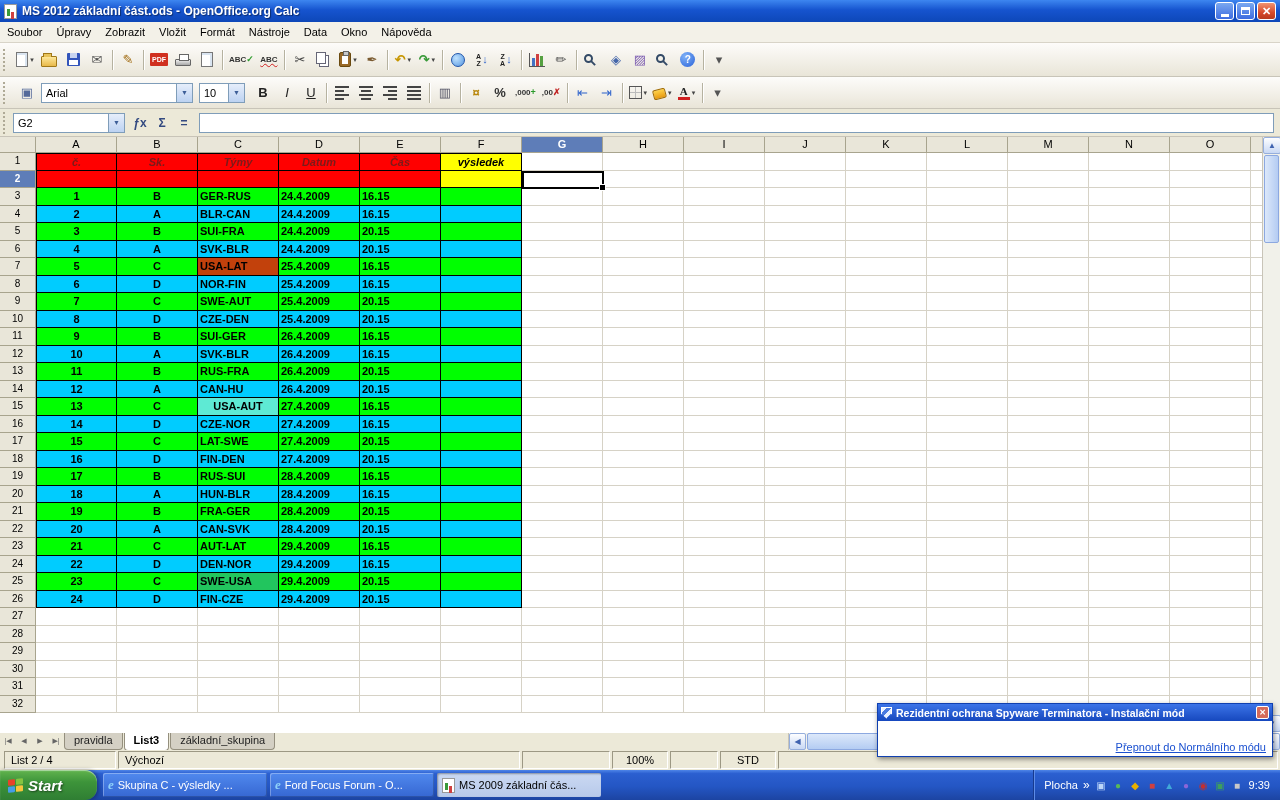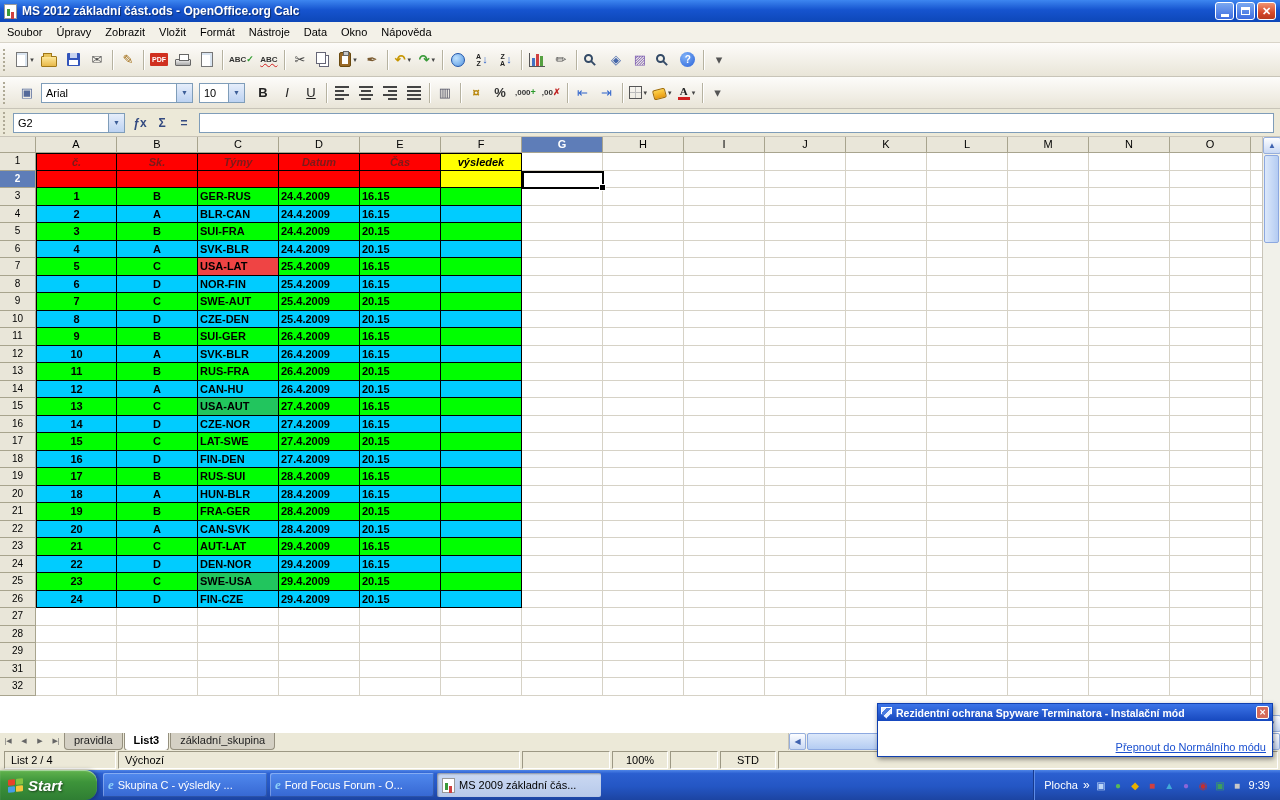--- a/index.html
+++ b/index.html
@@ -560,21 +560,21 @@
             <div class="g-cell"></div>
             <div class="g-cell"></div>
             <div class="g-cell"></div>
             <div class="g-cell"></div>
             <div class="g-fill"></div>
           </div>
           <div class="g-row">
             <div class="g-row-h">7</div>
             <div class="g-cell d tb ctr tl" style="background: rgb(0, 255, 0);">5</div>
             <div class="g-cell d tb ctr" style="background: rgb(0, 255, 0);">C</div>
-            <div class="g-cell d tb" style="background: #ef4444;">USA-LAT</div>
+            <div class="g-cell d tb" style="background: #c2410c;">USA-LAT</div>
             <div class="g-cell d tb" style="background: rgb(0, 255, 0);">25.4.2009</div>
             <div class="g-cell d tb" style="background: rgb(0, 255, 0);">16.15</div>
             <div class="g-cell d tb" style="background: rgb(0, 255, 0);"></div>
             <div class="g-cell"></div>
             <div class="g-cell"></div>
             <div class="g-cell"></div>
             <div class="g-cell"></div>
             <div class="g-cell"></div>
             <div class="g-cell"></div>
             <div class="g-cell"></div>
@@ -712,21 +712,21 @@
             <div class="g-cell"></div>
             <div class="g-cell"></div>
             <div class="g-cell"></div>
             <div class="g-cell"></div>
             <div class="g-fill"></div>
           </div>
           <div class="g-row">
             <div class="g-row-h">15</div>
             <div class="g-cell d tb ctr tl" style="background: rgb(0, 255, 0);">13</div>
             <div class="g-cell d tb ctr" style="background: rgb(0, 255, 0);">C</div>
-            <div class="g-cell d tb" style="background: #22c55e;">USA-AUT</div>
+            <div class="g-cell d tb" style="background: #5eead4; text-align: center;">USA-AUT</div>
             <div class="g-cell d tb" style="background: rgb(0, 255, 0);">27.4.2009</div>
             <div class="g-cell d tb" style="background: rgb(0, 255, 0);">16.15</div>
             <div class="g-cell d tb" style="background: rgb(0, 255, 0);"></div>
             <div class="g-cell"></div>
             <div class="g-cell"></div>
             <div class="g-cell"></div>
             <div class="g-cell"></div>
             <div class="g-cell"></div>
             <div class="g-cell"></div>
             <div class="g-cell"></div>
@@ -976,20 +976,39 @@
             <div class="g-cell"></div>
             <div class="g-cell"></div>
             <div class="g-cell"></div>
             <div class="g-cell"></div>
             <div class="g-cell"></div>
             <div class="g-cell"></div>
             <div class="g-fill"></div>
           </div>
           <div class="g-row">
             <div class="g-row-h">29</div>
+            <div class="g-cell"></div>
+            <div class="g-cell"></div>
+            <div class="g-cell"></div>
+            <div class="g-cell"></div>
+            <div class="g-cell"></div>
+            <div class="g-cell"></div>
+            <div class="g-cell"></div>
+            <div class="g-cell"></div>
+            <div class="g-cell"></div>
+            <div class="g-cell"></div>
+            <div class="g-cell"></div>
+            <div class="g-cell"></div>
+            <div class="g-cell"></div>
+            <div class="g-cell"></div>
+            <div class="g-cell"></div>
+            <div class="g-fill"></div>
+          </div>
+          <div class="g-row">
+            <div class="g-row-h">30</div>
             <div class="g-cell"></div>
             <div class="g-cell"></div>
             <div class="g-cell"></div>
             <div class="g-cell"></div>
             <div class="g-cell"></div>
             <div class="g-cell"></div>
             <div class="g-cell"></div>
             <div class="g-cell"></div>
             <div class="g-cell"></div>
             <div class="g-cell"></div>

